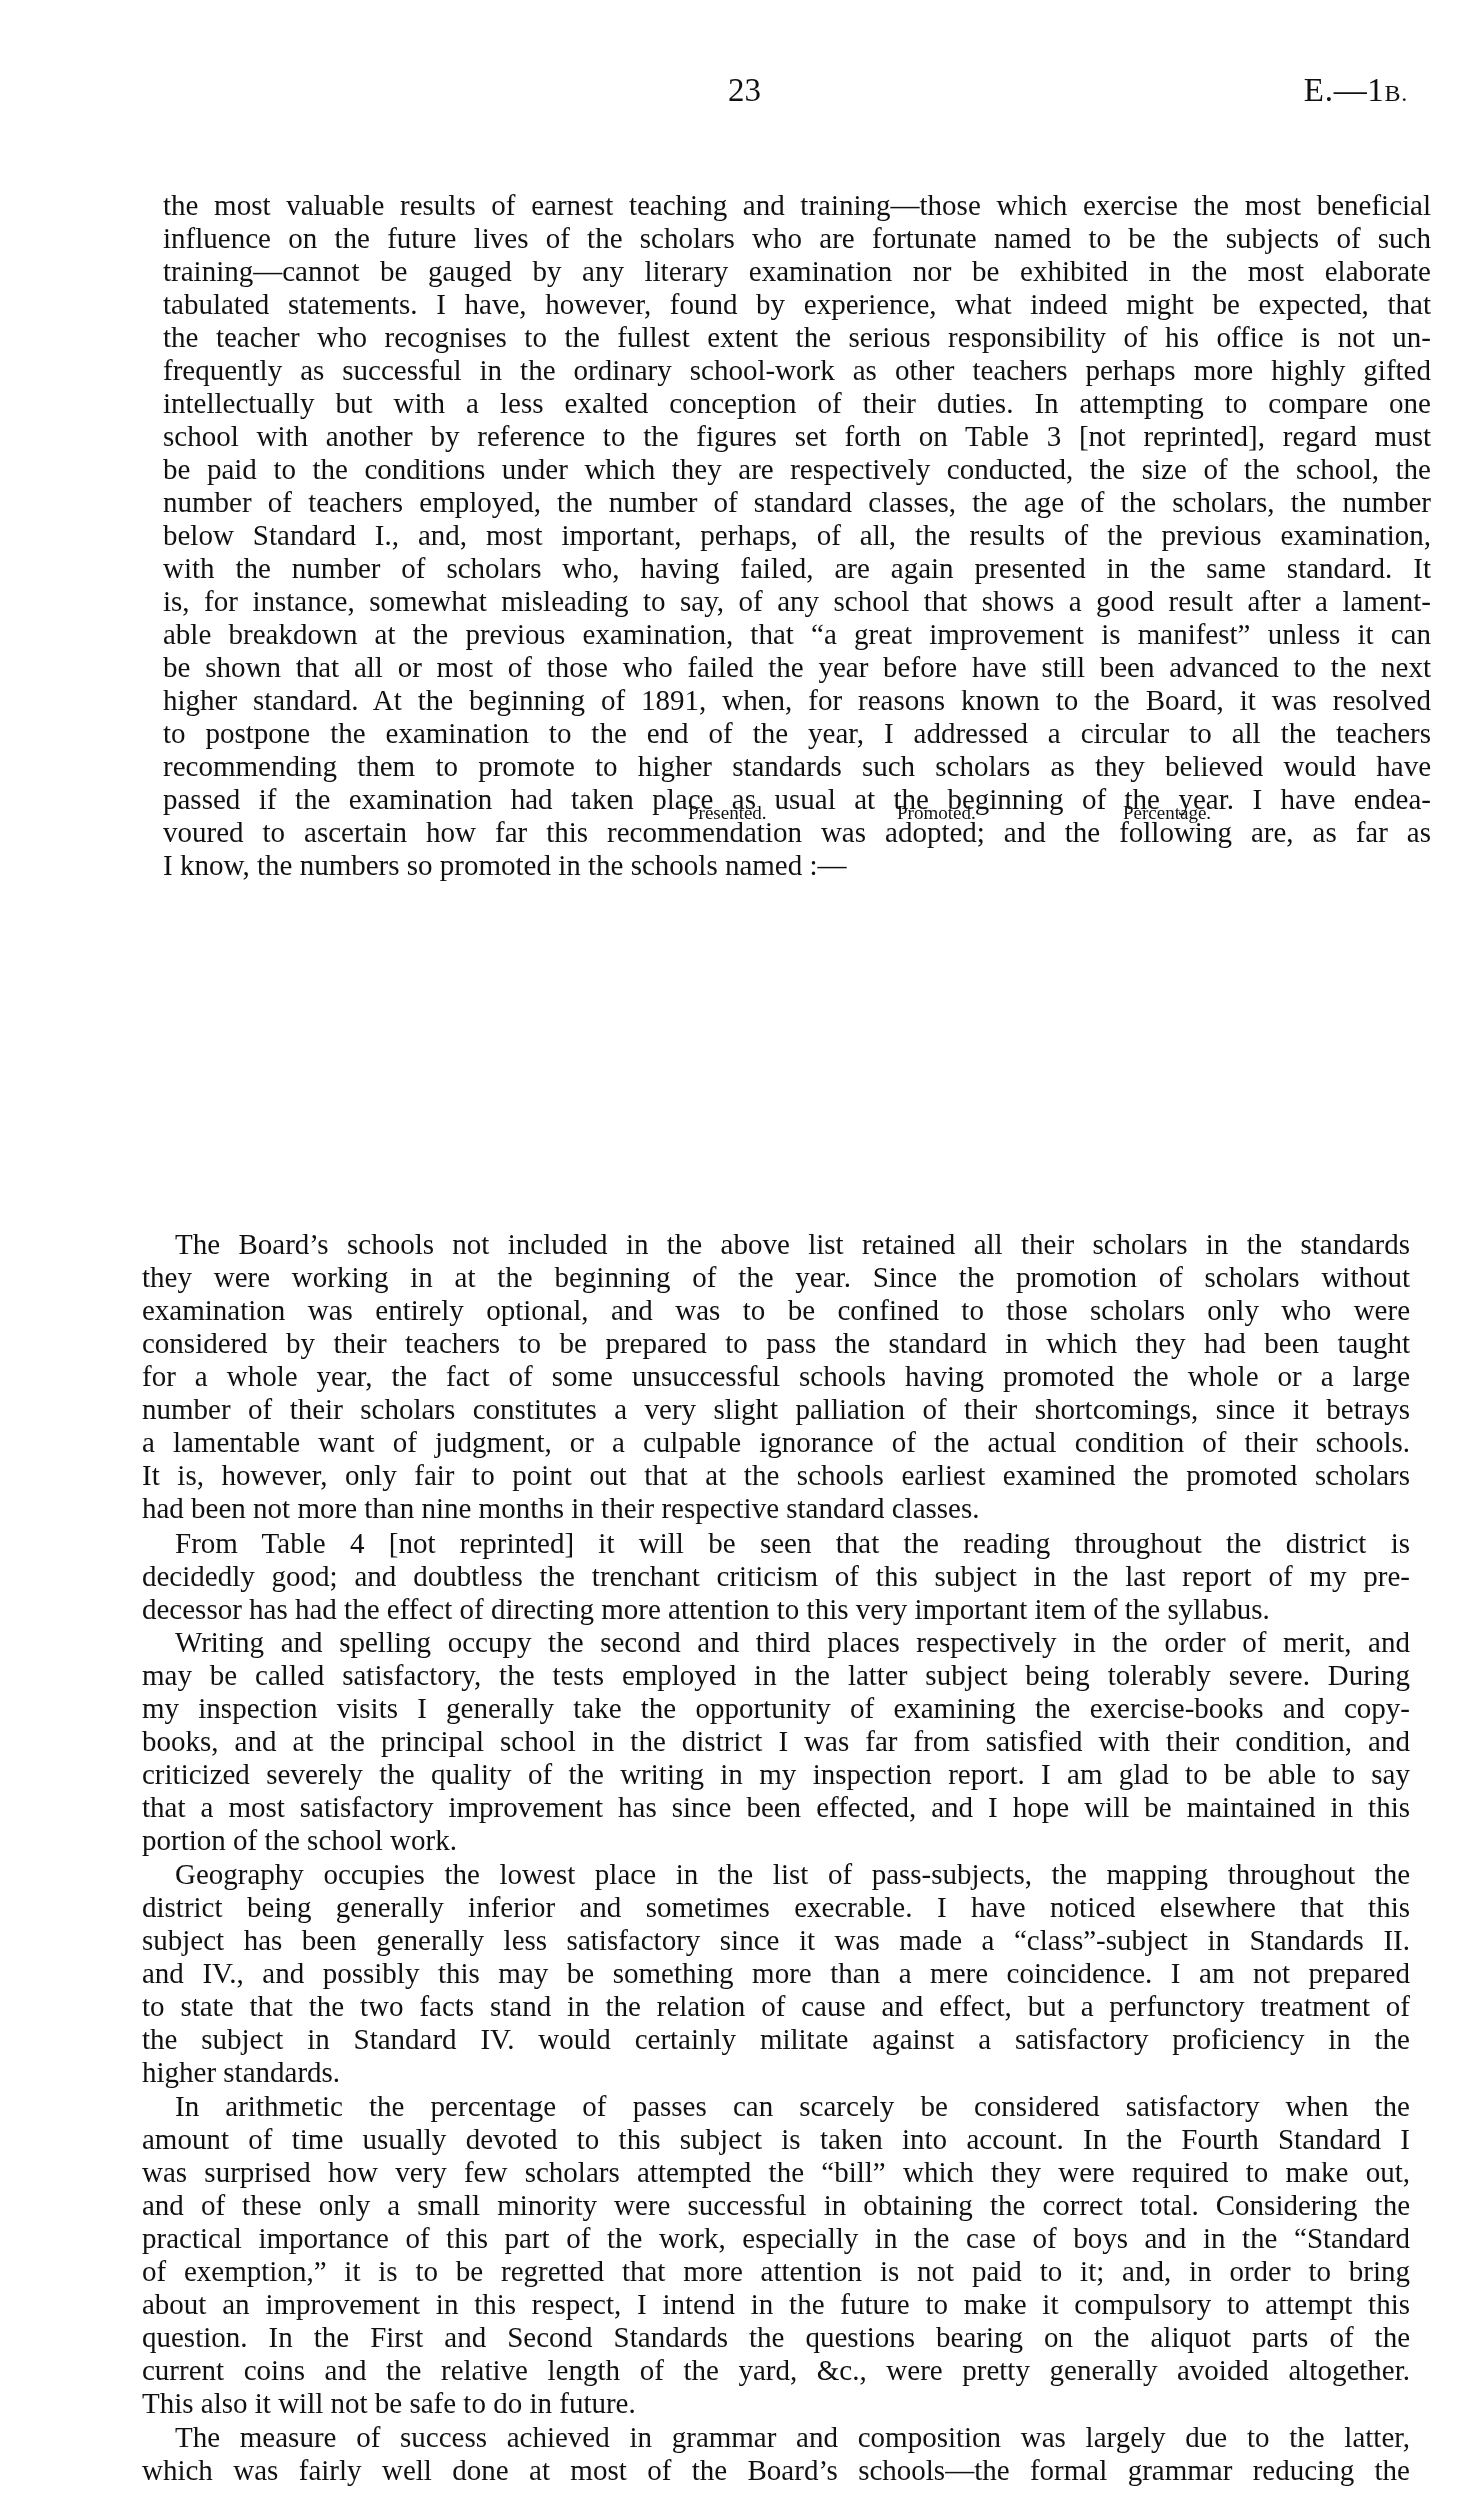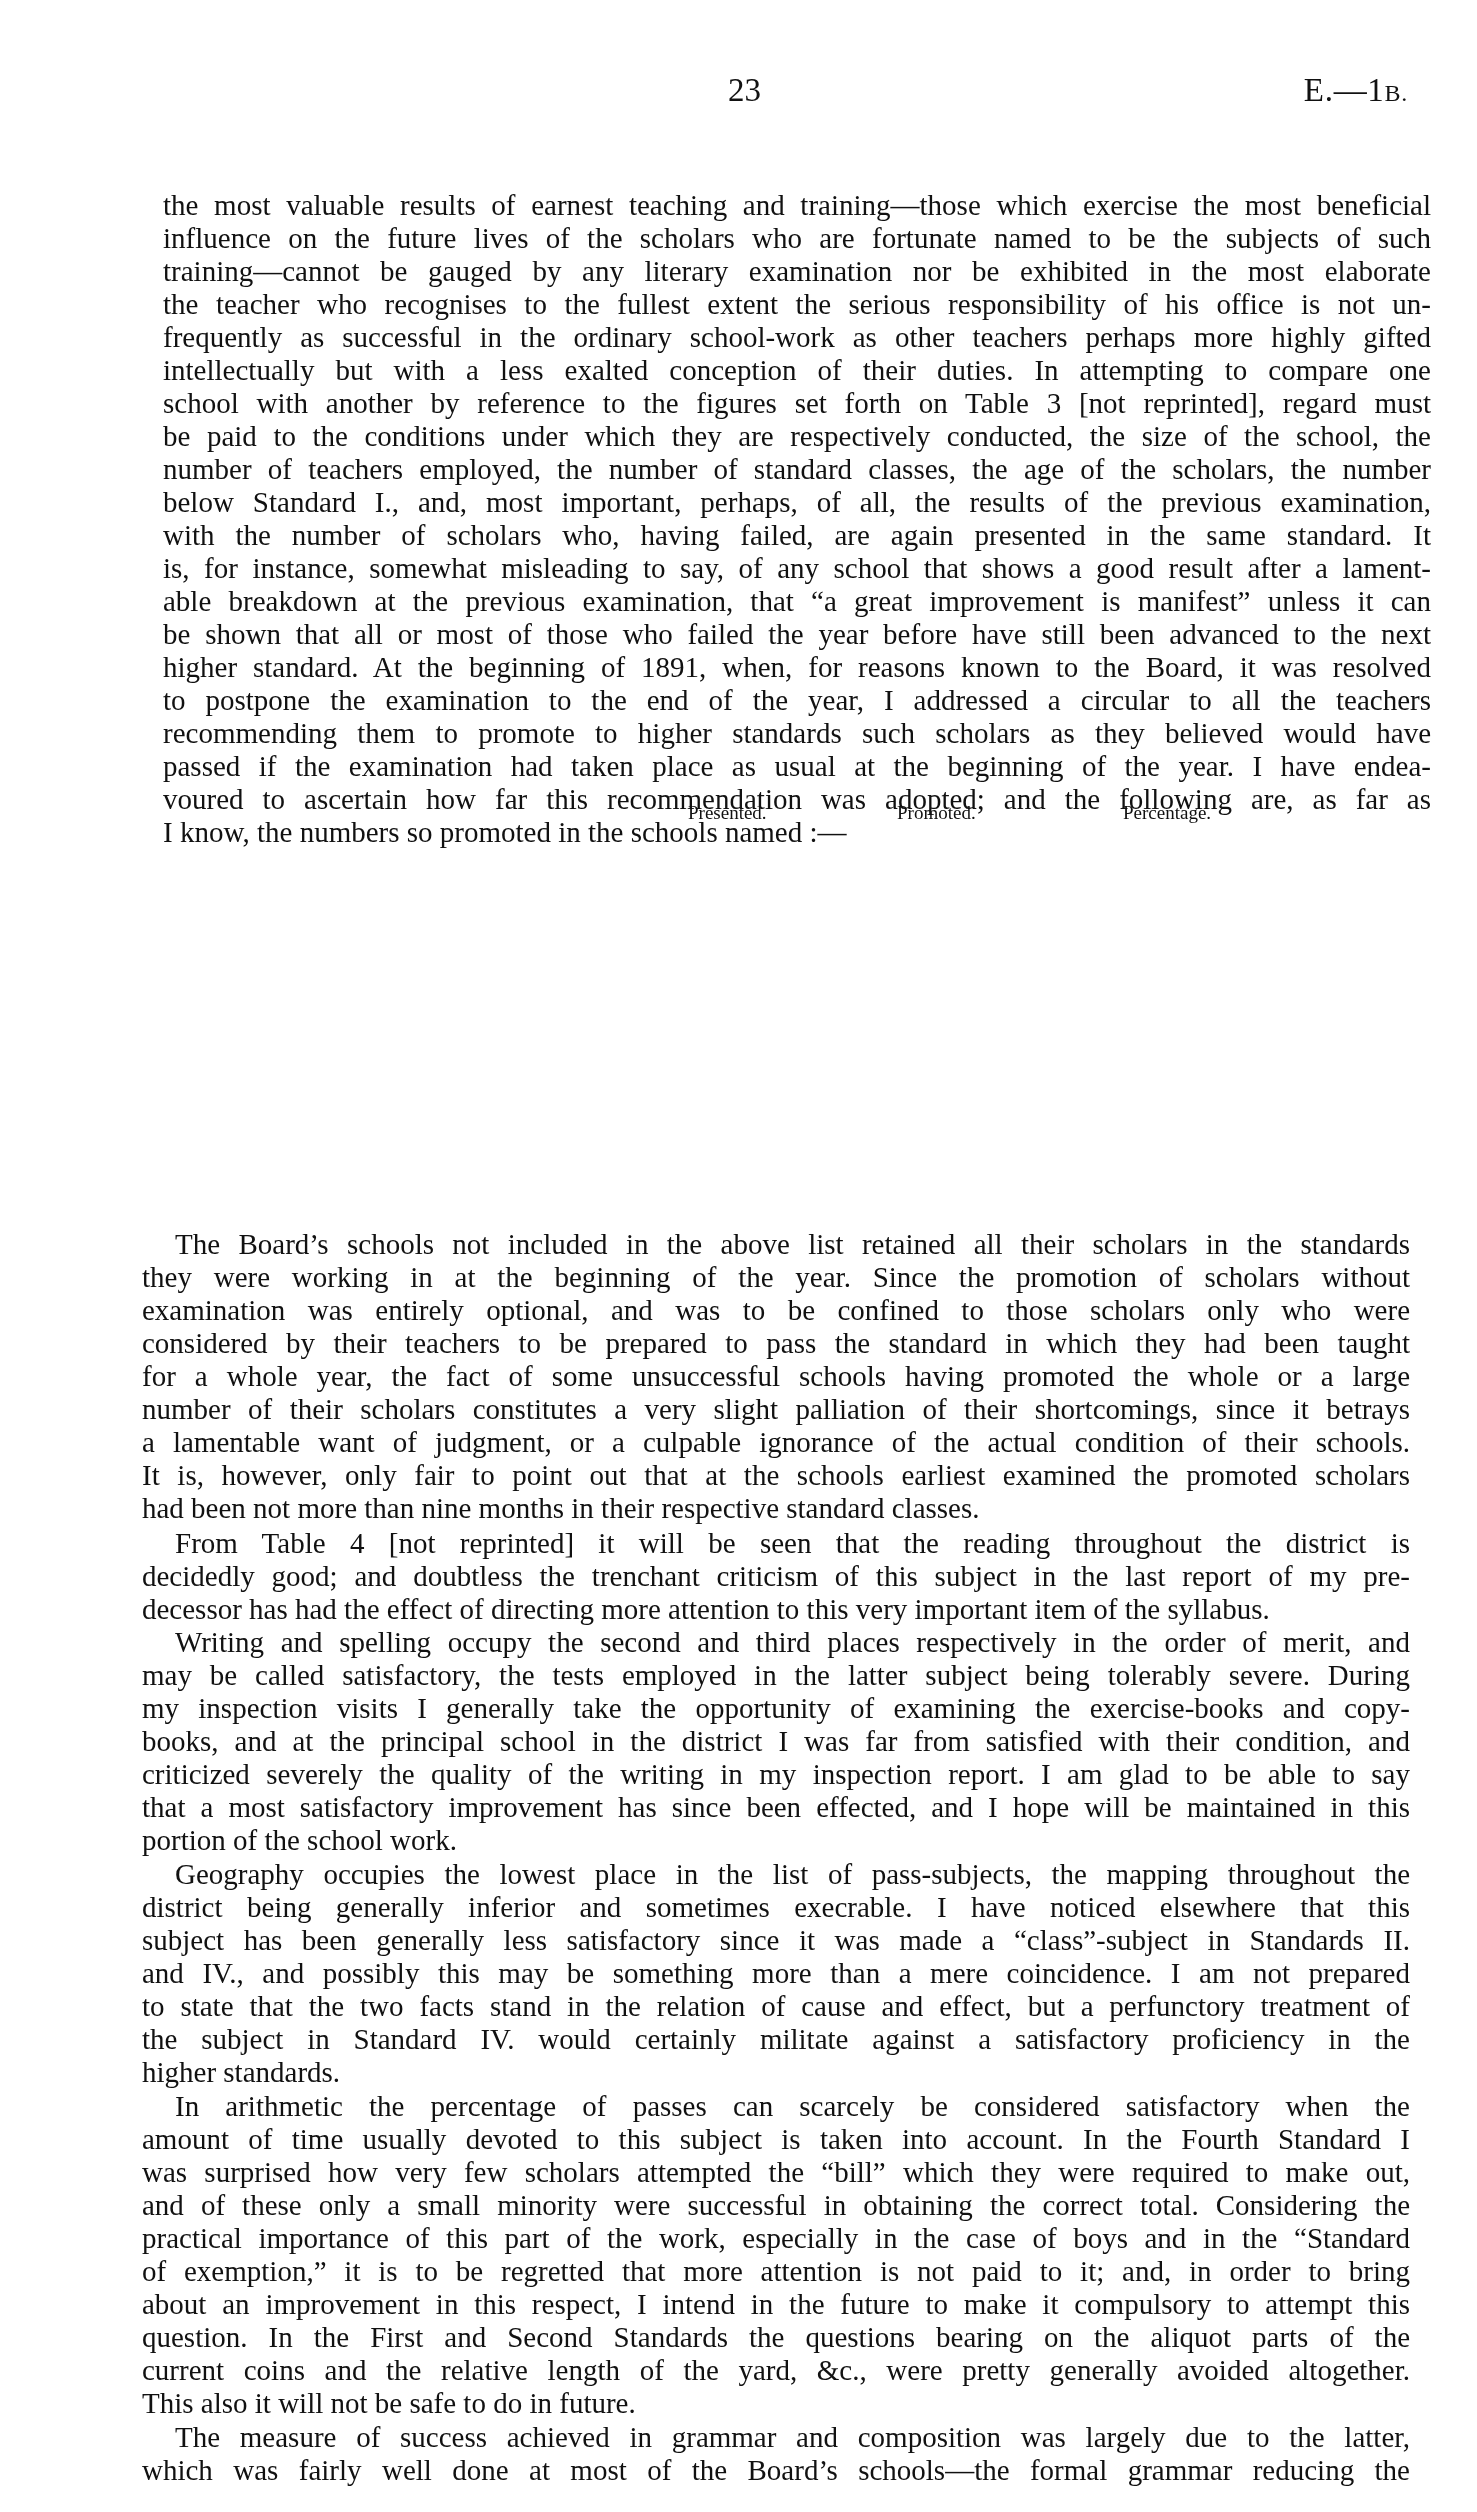--- a/index.html
+++ b/index.html
@@ -19,20 +19,21 @@
 <body>
 
 <div>
   <div class="hdr pgnum">23</div>
   <div class="hdr ref"><span>E.—1</span><span class="sc">B.</span></div>
 
   <div class="body" id="p1" style="top:189px;margin-left:21px;">
       <div class="ln"><span>the most valuable results of earnest teaching and training—those which exercise the most beneficial</span></div>
       <div class="ln"><span>influence on the future lives of the scholars who are fortunate named to be the subjects of such</span></div>
       <div class="ln"><span>training—cannot be gauged by any literary examination nor be exhibited in the most elaborate</span></div>
+      <div class="ln"><span>tabulated statements.  I have, however, found by experience, what indeed might be expected, that</span></div>
       <div class="ln"><span>the teacher who recognises to the fullest extent the serious responsibility of his office is not un-</span></div>
       <div class="ln"><span>frequently as successful in the ordinary school-work as other teachers perhaps more highly gifted</span></div>
       <div class="ln"><span>intellectually but with a less exalted conception of their duties.  In attempting to compare one</span></div>
       <div class="ln"><span>school with another by reference to the figures set forth on Table 3 [not reprinted], regard must</span></div>
       <div class="ln"><span>be paid to the conditions under which they are respectively conducted, the size of the school, the</span></div>
       <div class="ln"><span>number of teachers employed, the number of standard classes, the age of the scholars, the number</span></div>
       <div class="ln"><span>below Standard I., and, most important, perhaps, of all, the results of the previous examination,</span></div>
       <div class="ln"><span>with the number of scholars who, having failed, are again presented in the same standard.  It</span></div>
       <div class="ln"><span>is, for instance, somewhat misleading to say, of any school that shows a good result after a lament-</span></div>
       <div class="ln"><span>able breakdown at the previous examination, that “a great improvement is manifest” unless it can</span></div>

